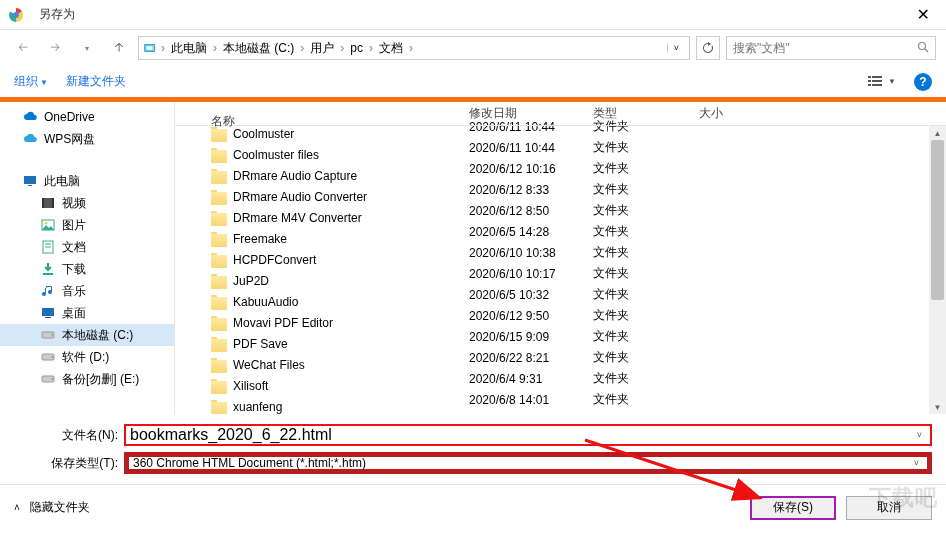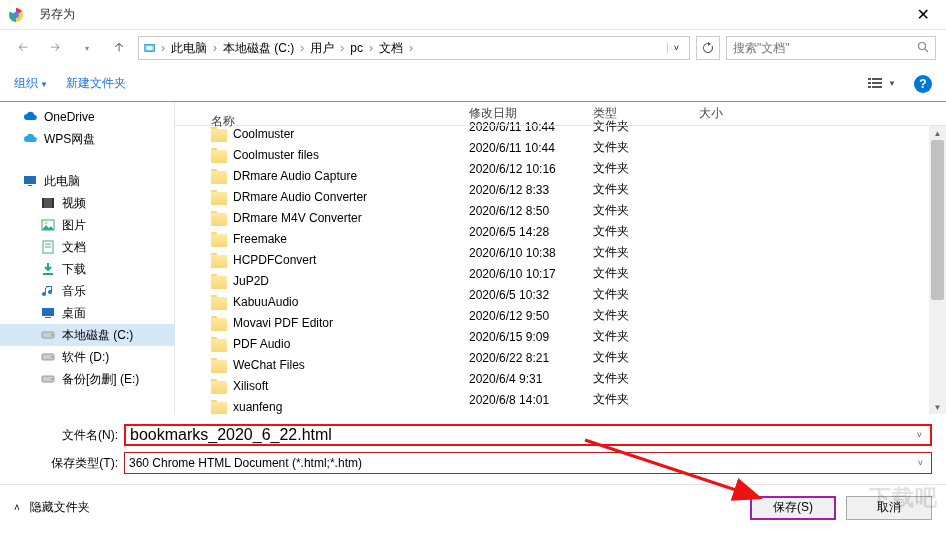--- a/index.html
+++ b/index.html
@@ -12,21 +12,21 @@
 .navbtn { width: 26px; height: 26px; display: flex; align-items: center; justify-content: center; color: #888; }
 .navbtn.enabled { color: #333; cursor: pointer; }
 .breadcrumb { flex: 1; display: flex; align-items: center; border: 1px solid #ccc; height: 24px; padding: 0 4px; }
 .breadcrumb .seg { padding: 0 4px; cursor: pointer; }
 .breadcrumb .sep { color: #888; padding: 0 2px; }
 .bc-icon { width: 14px; height: 14px; margin-right: 2px; }
 .bc-drop { padding: 0 6px; border-left: 1px solid #ccc; margin-left: auto; }
 .refresh { width: 24px; height: 24px; display: flex; align-items: center; justify-content: center; border: 1px solid #ccc; cursor: pointer; }
 .searchbox { width: 210px; height: 24px; border: 1px solid #ccc; display: flex; align-items: center; padding: 0 6px; color: #888; }
 .searchbox input { flex: 1; border: none; outline: none; font-size: 12px; background: transparent; }
-.toolbar { height: 36px; display: flex; align-items: center; padding: 0 14px; gap: 18px; border-bottom: 1px solid #f97316; background: #fff; }
+.toolbar { height: 36px; display: flex; align-items: center; padding: 0 14px; gap: 18px; border-bottom: 5px solid #f97316; background: #fff; }
 .toolbar .link { color: #1a73e8; cursor: pointer; }
 .toolbar .link .drop { font-size: 8px; margin-left: 2px; }
 .toolbar .spacer { flex: 1; }
 .toolbar .viewbtn { display: flex; align-items: center; gap: 4px; cursor: pointer; color: #555; }
 .help { width: 18px; height: 18px; border-radius: 50%; background: #0078d7; color: #fff; display: flex; align-items: center; justify-content: center; font-size: 12px; font-weight: bold; cursor: pointer; }
 .mainarea { display: flex; height: 312px; position: relative; }
 .sidebar { width: 175px; border-right: 1px solid #e5e5e5; overflow: hidden; padding-top: 4px; }
 .side-item { display: flex; align-items: center; height: 22px; padding-left: 22px; gap: 6px; cursor: pointer; }
 .side-item.indent { padding-left: 40px; }
 .side-item.sel { background: #d5e8f8; }
@@ -39,21 +39,21 @@
 .col-type { width: 106px; }
 .col-size { width: 120px; }
 .filelist { flex: 1; overflow-y: auto; }
 .filerow { height: 21px; display: flex; align-items: center; cursor: pointer; }
 .filerow .col { padding-left: 8px; white-space: nowrap; overflow: hidden; }
 .folder-icon { width: 16px; height: 13px; background: linear-gradient(#ffe9a2, #f8d775); border-radius: 1px; display: inline-block; margin-right: 6px; vertical-align: middle; position: relative; }
 .folder-icon::before { content: ""; position: absolute; top: -2px; left: 0; width: 6px; height: 2px; background: #f8d775; border-radius: 1px 1px 0 0; }
 .bottomarea { padding: 10px 14px 0 14px; }
 .formrow { display: flex; align-items: center; margin-bottom: 6px; }
 .formrow .lbl { width: 110px; text-align: right; padding-right: 6px; }
-.formrow .field { flex: 1; height: 22px; border: 1px solid #b91c1c; display: flex; align-items: center; padding: 0 4px; position: relative; }
+.formrow .field { flex: 1; height: 22px; border: 5px solid #b91c1c; display: flex; align-items: center; padding: 0 4px; position: relative; }
 .formrow .field.hl { border: 2px solid #e11; }
 .formrow .field input { flex: 1; border: none; outline: none; font-size: 16px; }
 .formrow .field .dd { padding: 0 4px; color: #555; }
 .footer { height: 46px; display: flex; align-items: center; padding: 0 14px; gap: 10px; border-top: 1px solid #e5e5e5; margin-top: 10px; }
 .footer .caret { font-size: 10px; }
 .footer .spacer { flex: 1; }
 .winbtn { min-width: 86px; height: 24px; border: 1px solid #aaa; background: #f0f0f0; cursor: pointer; font-size: 12px; }
 .winbtn.primary { border: 2px solid #a21caf; }
 .scrollbar-stub { position: absolute; right: 0; top: 24px; bottom: 0; width: 17px; background: #f0f0f0; }
 .scroll-thumb { position: absolute; left: 2px; right: 2px; top: 14px; height: 160px; background: #c1c1c1; border-radius: 2px; }
@@ -315,21 +315,21 @@
         </div>
         <div class="filerow">
           <div style="width:28px;"></div>
     <div class="col col-name"><span class="folder-icon"></span><span>Movavi PDF Editor</span></div>
     <div class="col col-date">2020/6/12 9:50</div>
     <div class="col col-type">文件夹</div>
     <div class="col col-size"></div>
         </div>
         <div class="filerow">
           <div style="width:28px;"></div>
-    <div class="col col-name"><span class="folder-icon"></span><span>PDF Audio</span></div>
+    <div class="col col-name"><span class="folder-icon"></span><span>PDF Save</span></div>
     <div class="col col-date">2020/6/15 9:09</div>
     <div class="col col-type">文件夹</div>
     <div class="col col-size"></div>
         </div>
         <div class="filerow">
           <div style="width:28px;"></div>
     <div class="col col-name"><span class="folder-icon"></span><span>WeChat Files</span></div>
     <div class="col col-date">2020/6/22 8:21</div>
     <div class="col col-type">文件夹</div>
     <div class="col col-size"></div>

